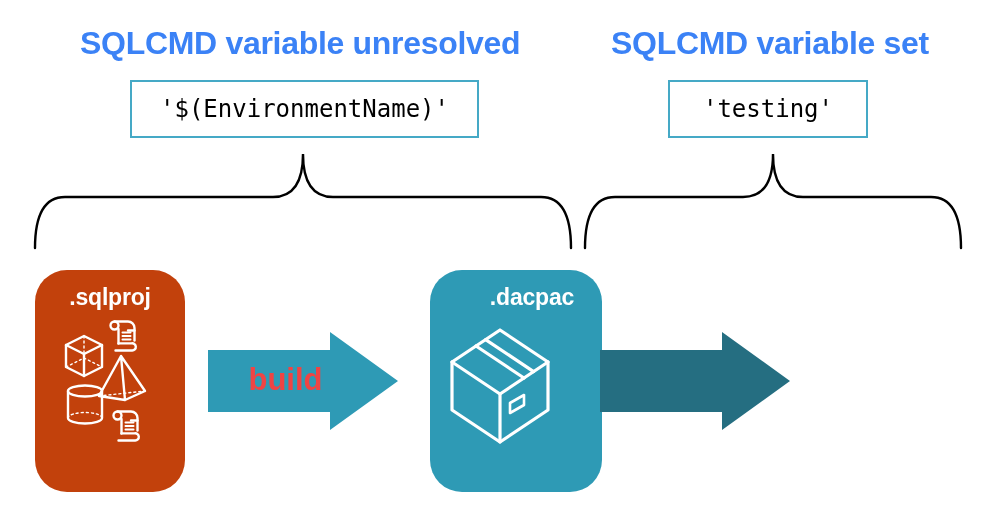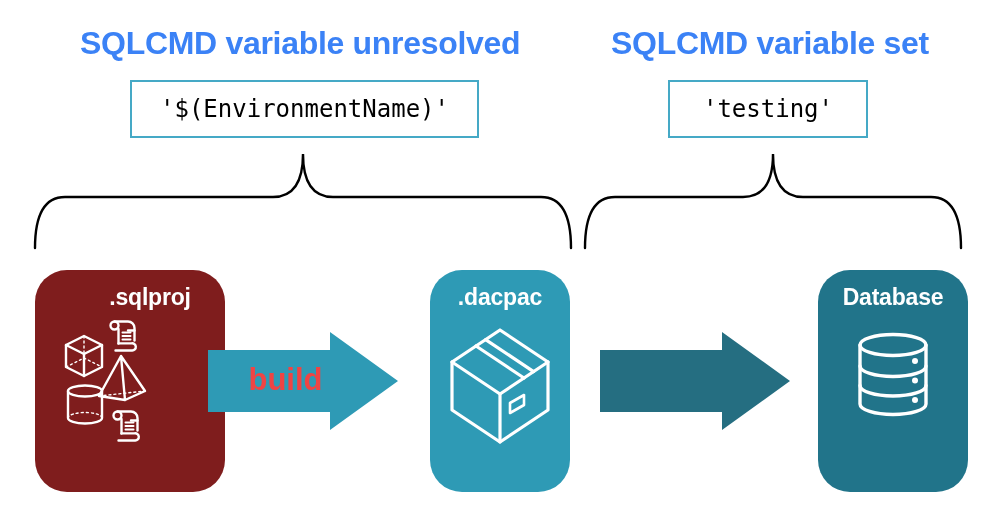--- a/index.html
+++ b/index.html
@@ -18,21 +18,21 @@
     display:flex;align-items:center;justify-content:center;box-sizing:border-box;
   }
   .b1{left:130px;width:349px;}
   .b2{left:668px;width:200px;}
   .code{font-family:"DejaVu Sans Mono","Liberation Mono",monospace;font-size:24px;color:#000;white-space:pre;}
   .brace-layer{position:absolute;left:0;top:0;pointer-events:none;}
   .card{
     position:absolute;top:270px;height:222px;border-radius:32px;
   }
   .c1{left:35px;width:150px;}
-  .c2{left:430px;width:140px;}
+  .c2{left:430px;width:140px;padding-left:32px;}
   .c3{left:818px;width:150px;}
   .card-title{
     margin-top:14px;text-align:center;font-size:23px;font-weight:700;color:#fff;
     letter-spacing:-0.2px;
   }
   .card-icon{position:absolute;}
   .i1{left:20px;top:48px;}
   .i2{left:18px;top:56px;}
   .i3{left:35px;top:62px;}
   .arrow{position:absolute;top:332px;width:190px;height:98px;}
@@ -57,21 +57,21 @@
   </div>
   <div class="codebox b2" style="border-color: rgb(69, 169, 198);">
     <span class="code">'testing'</span>
   </div>
 
   <svg class="brace-layer" width="1000" height="522" viewBox="0 0 1000 522">
     <path d="M35,248 Q35,197 65,197 H273 Q303,197 303,154 Q303,197 333,197 H541 Q571,197 571,248" fill="none" stroke="#000" stroke-width="2.4" stroke-linecap="round"></path>
     <path d="M585,248 Q585,197 615,197 H743 Q773,197 773,154 Q773,197 803,197 H931 Q961,197 961,248" fill="none" stroke="#000" stroke-width="2.4" stroke-linecap="round"></path>
   </svg>
 
-  <div class="card c1" style="background-color: #7f1d1d; padding-left: 40px;">
+  <div class="card c1" style="background-color: #c2410c;">
     <div class="card-title">.sqlproj</div>
     <svg class="card-icon i1" width="112" height="128" viewBox="0 0 112 128">
       <g fill="none" stroke="#fff" stroke-width="2.4" stroke-linecap="round" stroke-linejoin="round">
 
         <g>
           <path d="M29,18 L47,27 L47,49 L29,58 L11,49 L11,27 Z"></path>
           <path d="M11,27 L29,36 L47,27"></path>
           <path d="M29,36 L29,58"></path>
           <path d="M29,18 L29,40 M11,49 L29,40 L47,49" stroke-width="1.4" stroke-dasharray="2,3"></path>
         </g>
@@ -127,30 +127,14 @@
       </g>
     </svg>
   </div>
 
   <div class="arrow a2">
     <svg width="190" height="98" viewBox="0 0 190 98">
       <polygon points="0,18 122,18 122,0 190,49 122,98 122,80 0,80" style="fill: rgb(37, 110, 129);"></polygon>
     </svg>
   </div>
 
-  <div class="card c3" style="background-color: rgb(33, 116, 138);">
-    <div class="card-title">Database</div>
-    <svg class="card-icon i3" width="80" height="90" viewBox="0 0 80 90">
-      <g fill="none" stroke="#fff" stroke-width="3.4" stroke-linecap="round" stroke-linejoin="round">
-        <ellipse cx="40" cy="13" rx="33" ry="10.5"></ellipse>
-        <path d="M7,13 V72 A33,10.5 0 0 0 73,72 V13"></path>
-        <path d="M7,34 A33,10.5 0 0 0 73,34"></path>
-        <path d="M7,53.5 A33,10.5 0 0 0 73,53.5"></path>
-      </g>
-      <g fill="#fff" stroke="none">
-        <circle cx="62" cy="29" r="3"></circle>
-        <circle cx="62" cy="48.5" r="3"></circle>
-        <circle cx="62" cy="68" r="3"></circle>
-      </g>
-    </svg>
-  </div>
 
 </div>
 
 </body></html>

